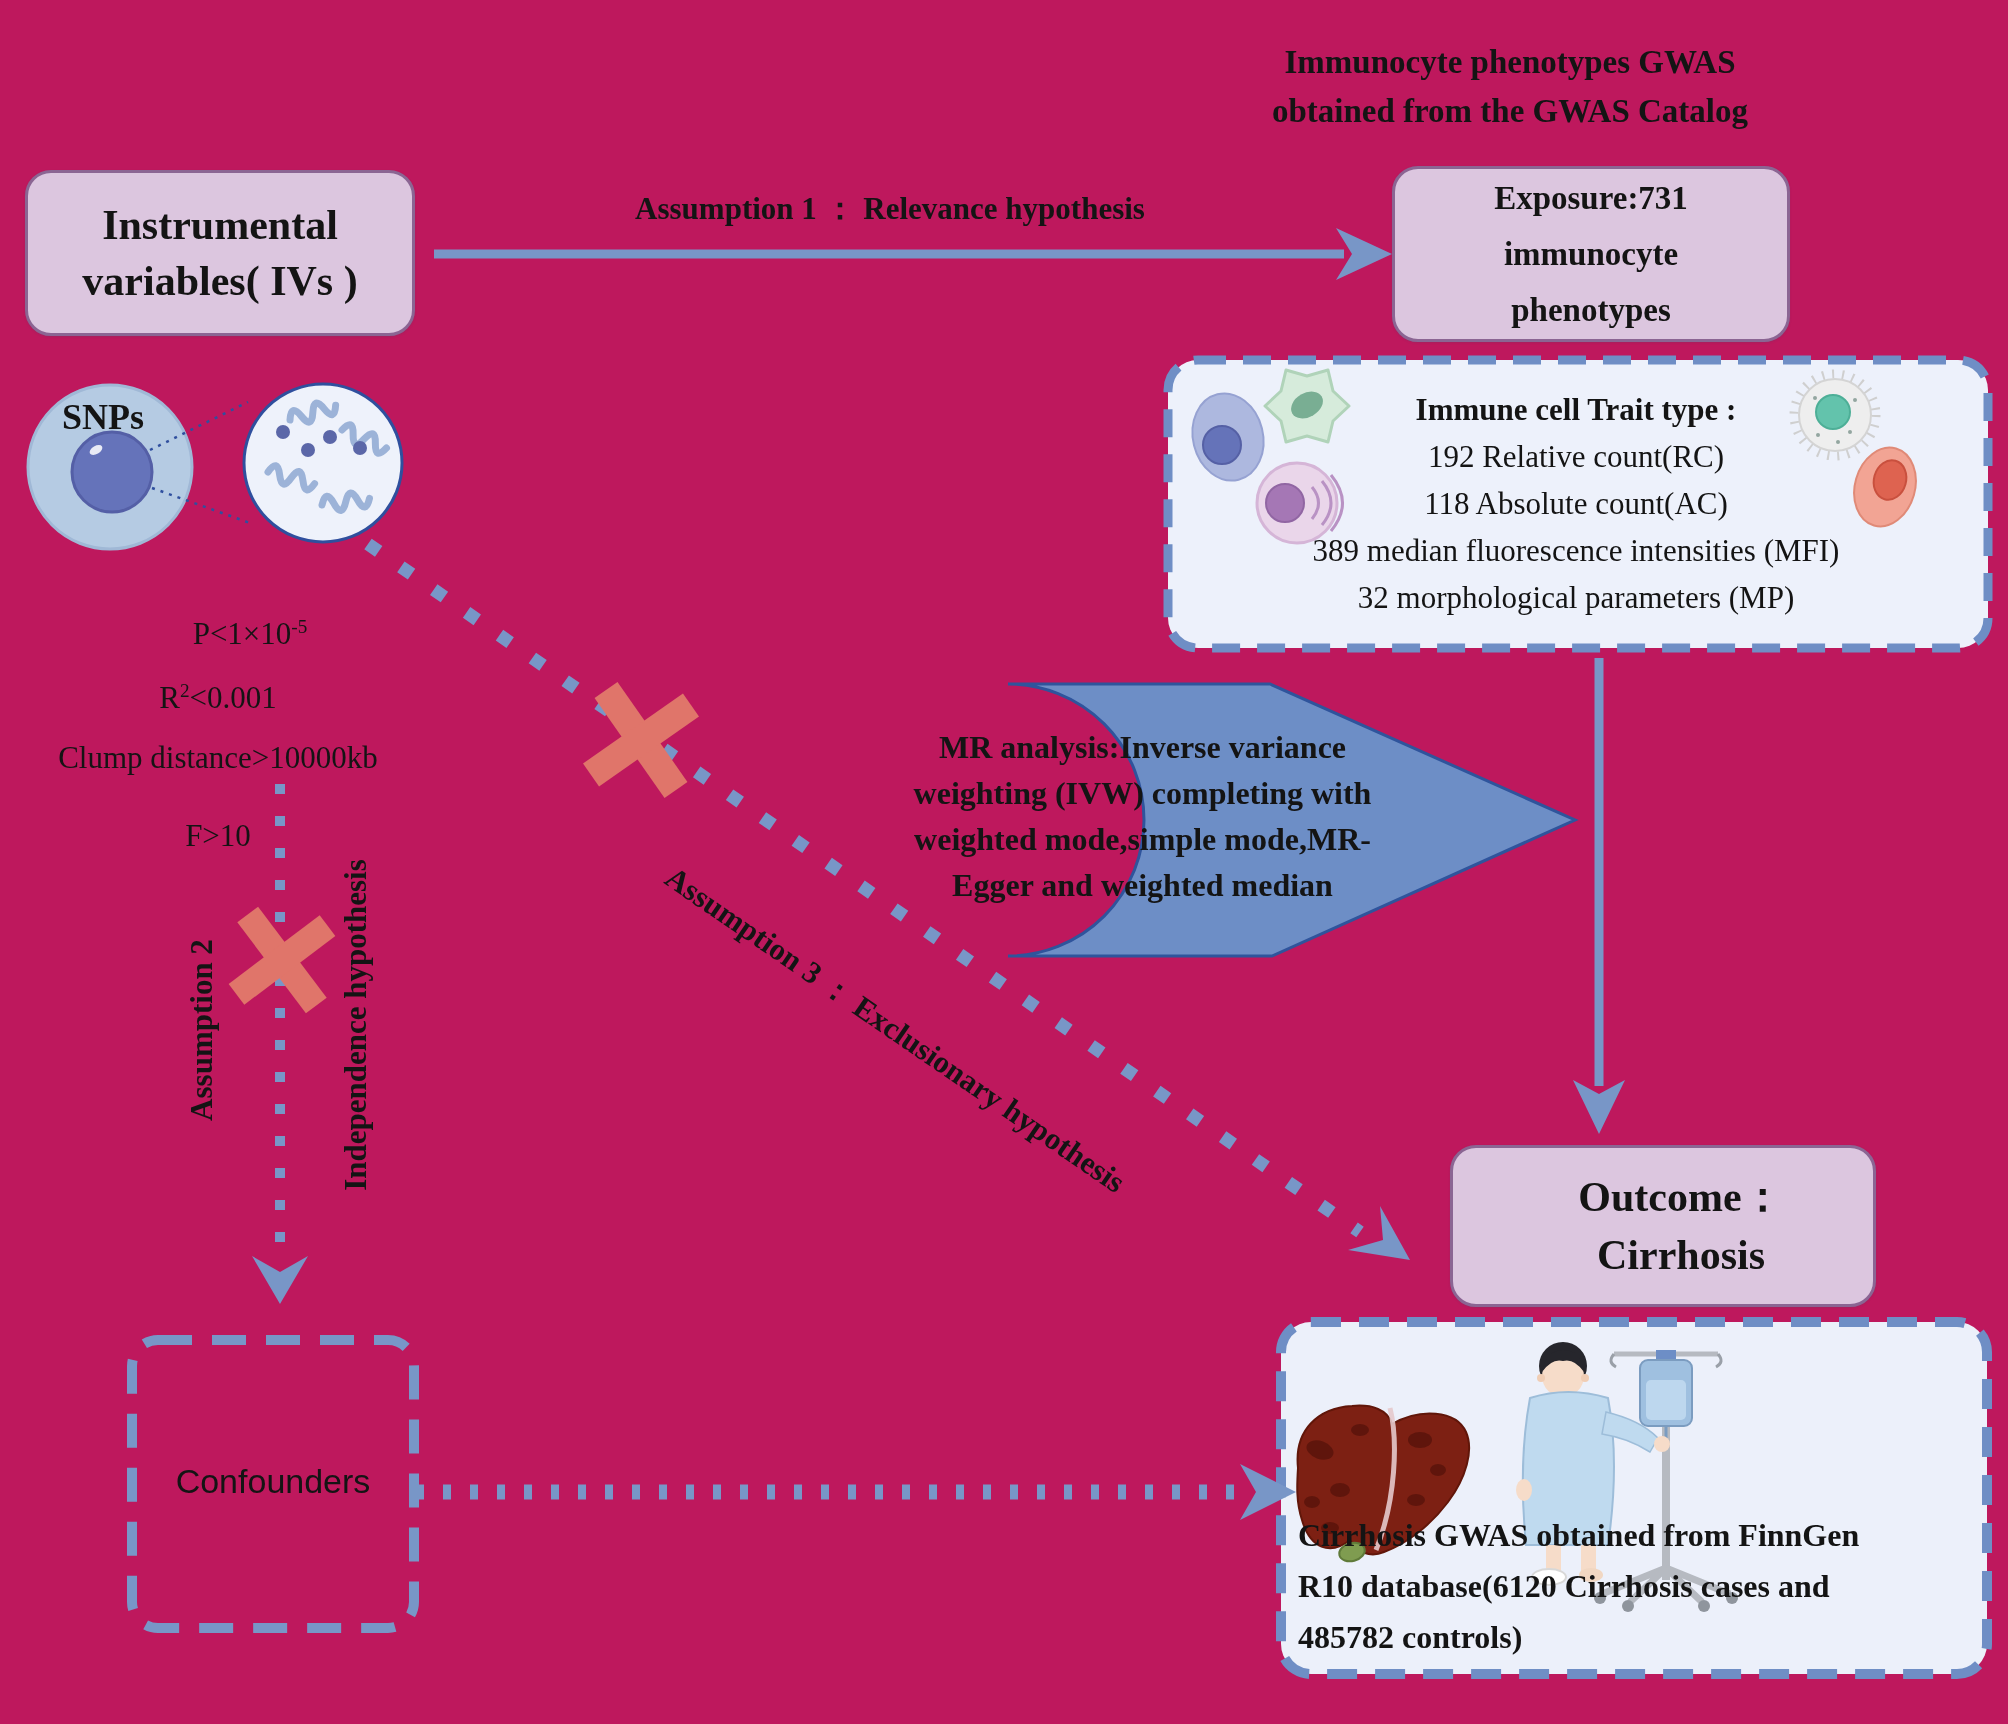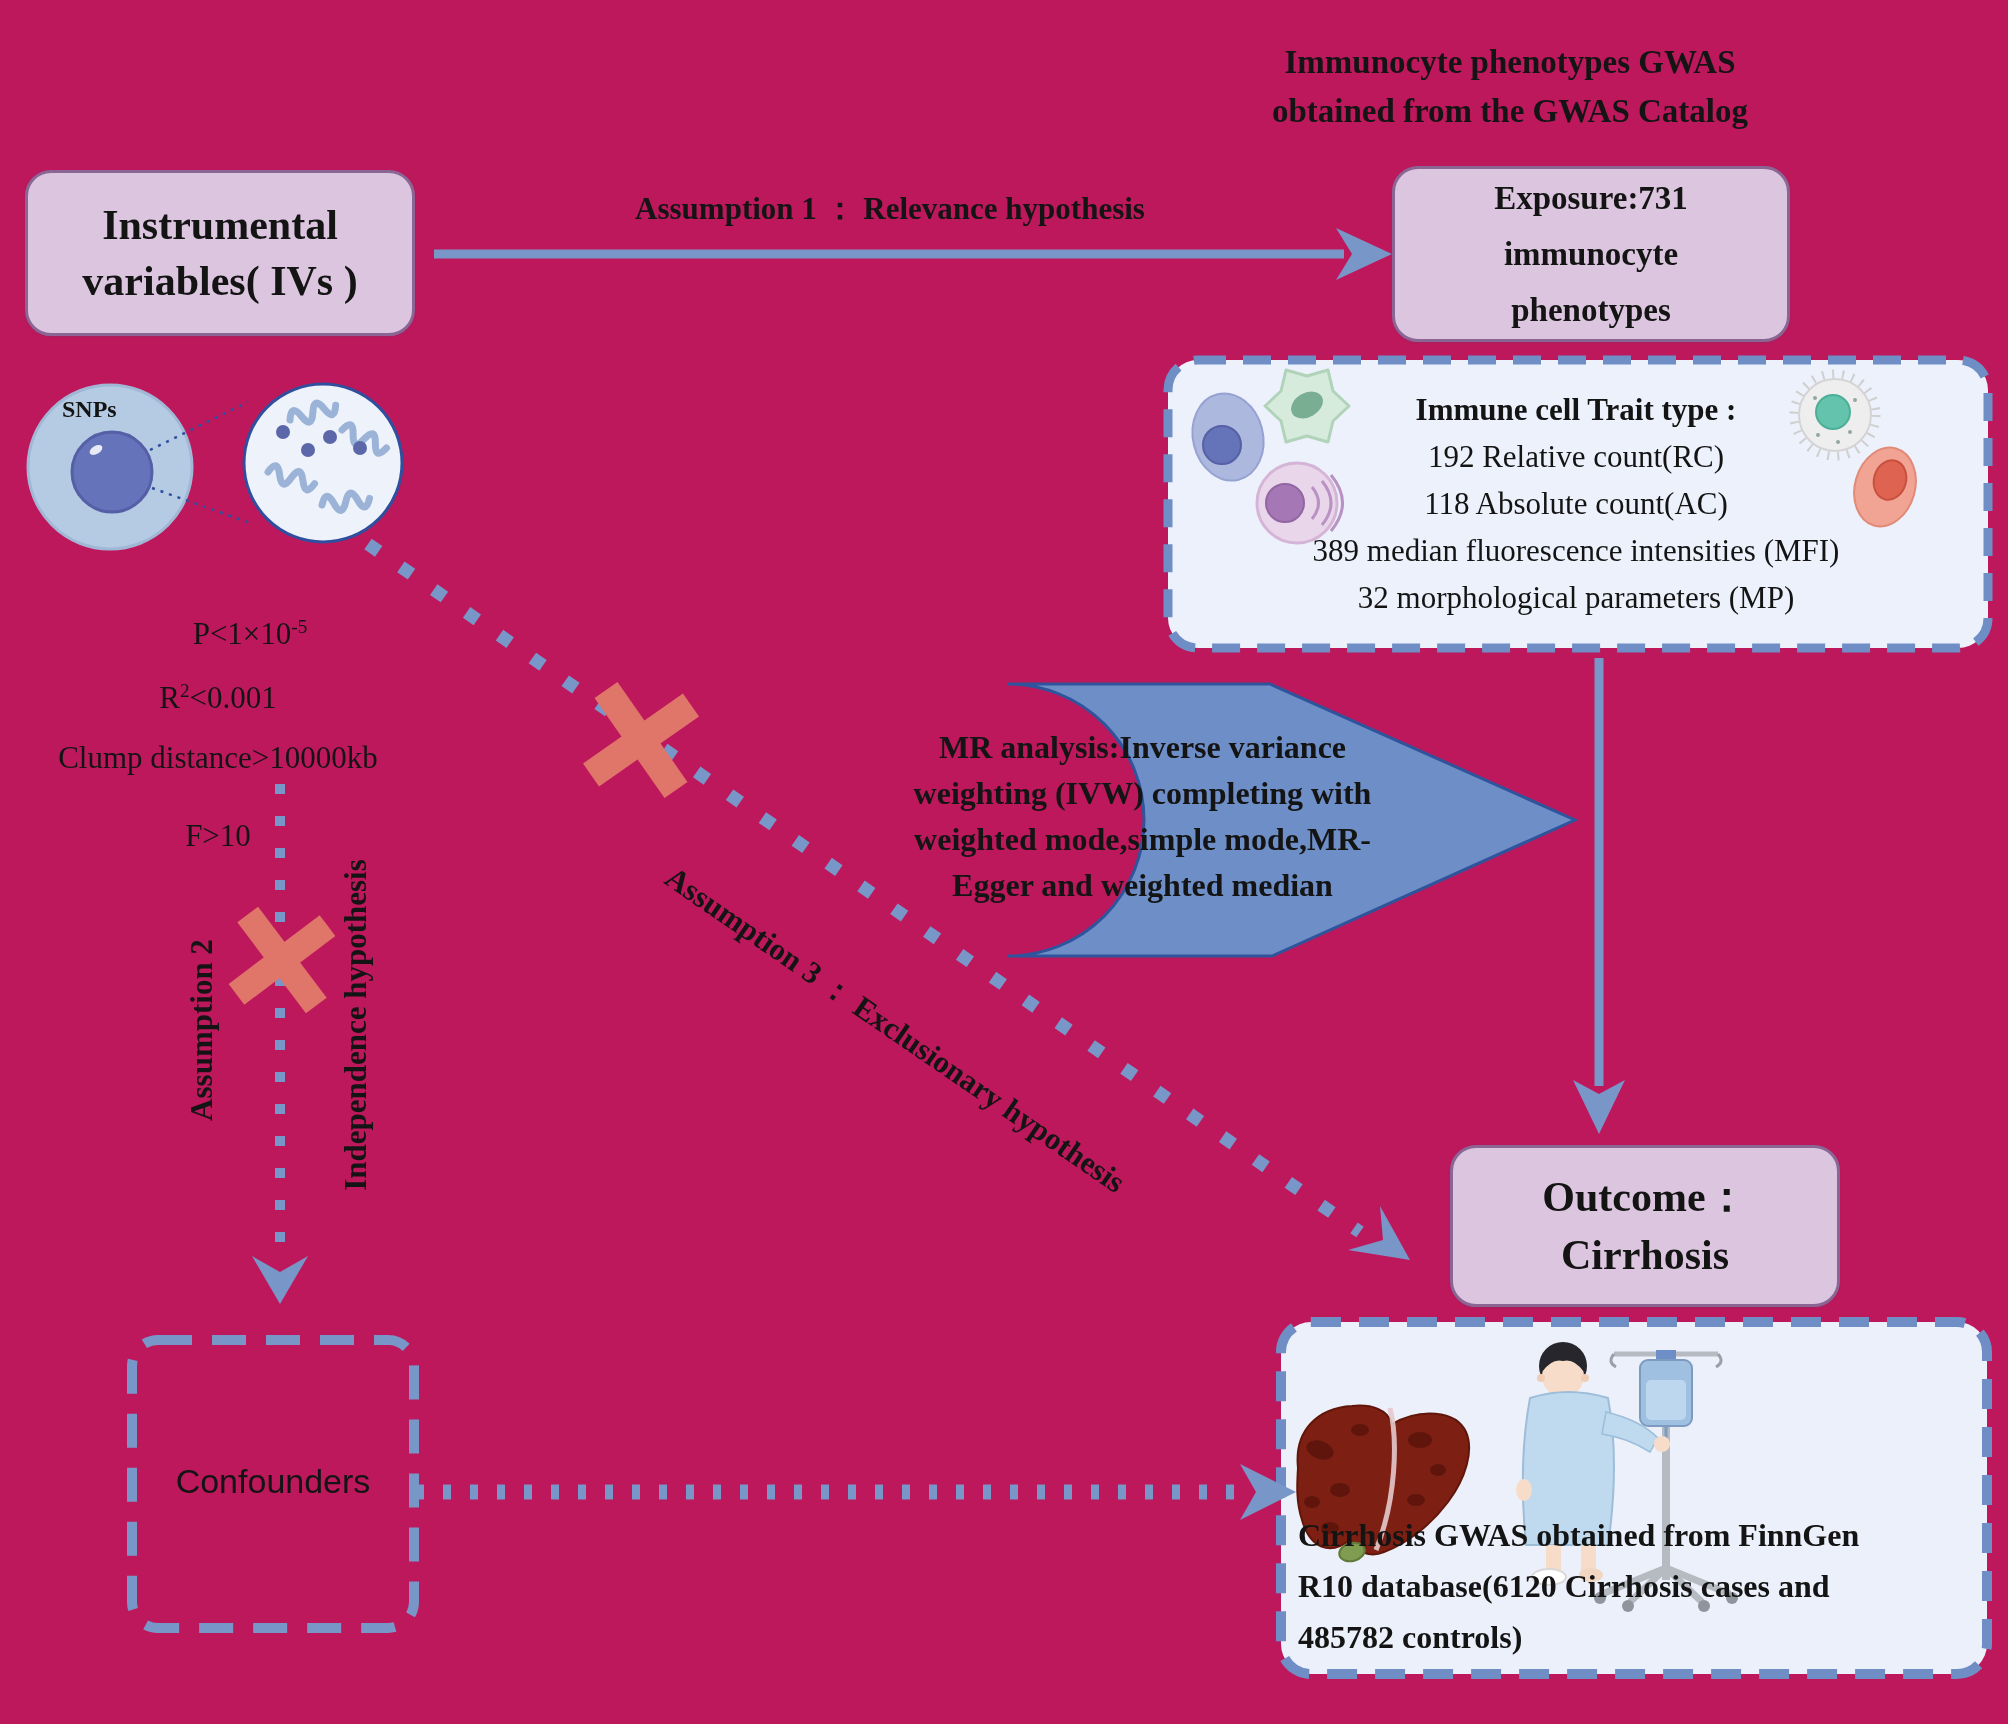--- a/index.html
+++ b/index.html
@@ -14,21 +14,21 @@
   .pbox{
     position:absolute;background:#dcc6df;border:3px solid #8b6593;border-radius:26px;
     display:flex;flex-direction:column;justify-content:center;align-items:center;
     text-align:center;font-weight:bold;box-shadow:0 1px 2px rgba(90,60,100,.25);
   }
   .rot{position:absolute;white-space:nowrap;font-weight:bold;}
   sup{font-size:0.62em;}
   .title-block{line-height:49px;font-size:33px;}
   .iv-box{left:25px;top:170px;width:384px;height:160px;font-size:42px;line-height:56px;}
   .exposure-box{left:1392px;top:166px;width:392px;height:170px;font-size:33px;line-height:56px;}
-  .outcome-box{left:1450px;top:1145px;width:384px;height:156px;font-size:42px;line-height:58px;}
+  .outcome-box{left:1450px;top:1145px;width:384px;height:156px;font-size:42px;line-height:58px;padding-left:36px;}
   .trait-text{left:1172px;top:386px;width:808px;font-size:31px;line-height:47px;text-align:center;}
   .trait-text .t{font-weight:bold;}
   .criteria{font-size:31px;}
   .mr-text{left:905px;top:724px;width:475px;text-align:center;font-weight:bold;font-size:32px;line-height:46px;}
   .finngen-text{left:1298px;top:1510px;width:676px;font-weight:bold;font-size:32px;line-height:51px;}
   .confounders{left:134px;top:1462px;width:278px;text-align:center;font-weight:normal;
     font-family:"Liberation Sans",sans-serif;font-size:34px;}
 </style>
 </head>
 <body>
@@ -205,21 +205,21 @@
   </div>
 
   <div class="abs trait-text">
     <div class="t">Immune cell Trait type :</div>
     <div>192 Relative count(RC)</div>
     <div>118 Absolute count(AC)</div>
     <div>389 median fluorescence intensities  (MFI)</div>
     <div>32 morphological parameters (MP)</div>
   </div>
 
-  <div class="abs bserif" style="left:62px;top:396px;font-size:24px;">SNPs</div>
+  <div class="abs bserif" style="left:62px;top:396px;font-size:36px;">SNPs</div>
 
   <div class="abs criteria center" style="left:0px;top:616px;width:436px;padding-left:32px;">
     <span>P&lt;1×10</span><sup>-5</sup>
   </div>
   <div class="abs criteria center" style="left:0px;top:680px;width:436px;">
     <span>R</span><sup>2</sup><span>&lt;0.001</span>
   </div>
   <div class="abs criteria center" style="left:0px;top:740px;width:436px;">Clump distance&gt;10000kb</div>
   <div class="abs criteria center" style="left:0px;top:818px;width:436px;">F&gt;10</div>
 

